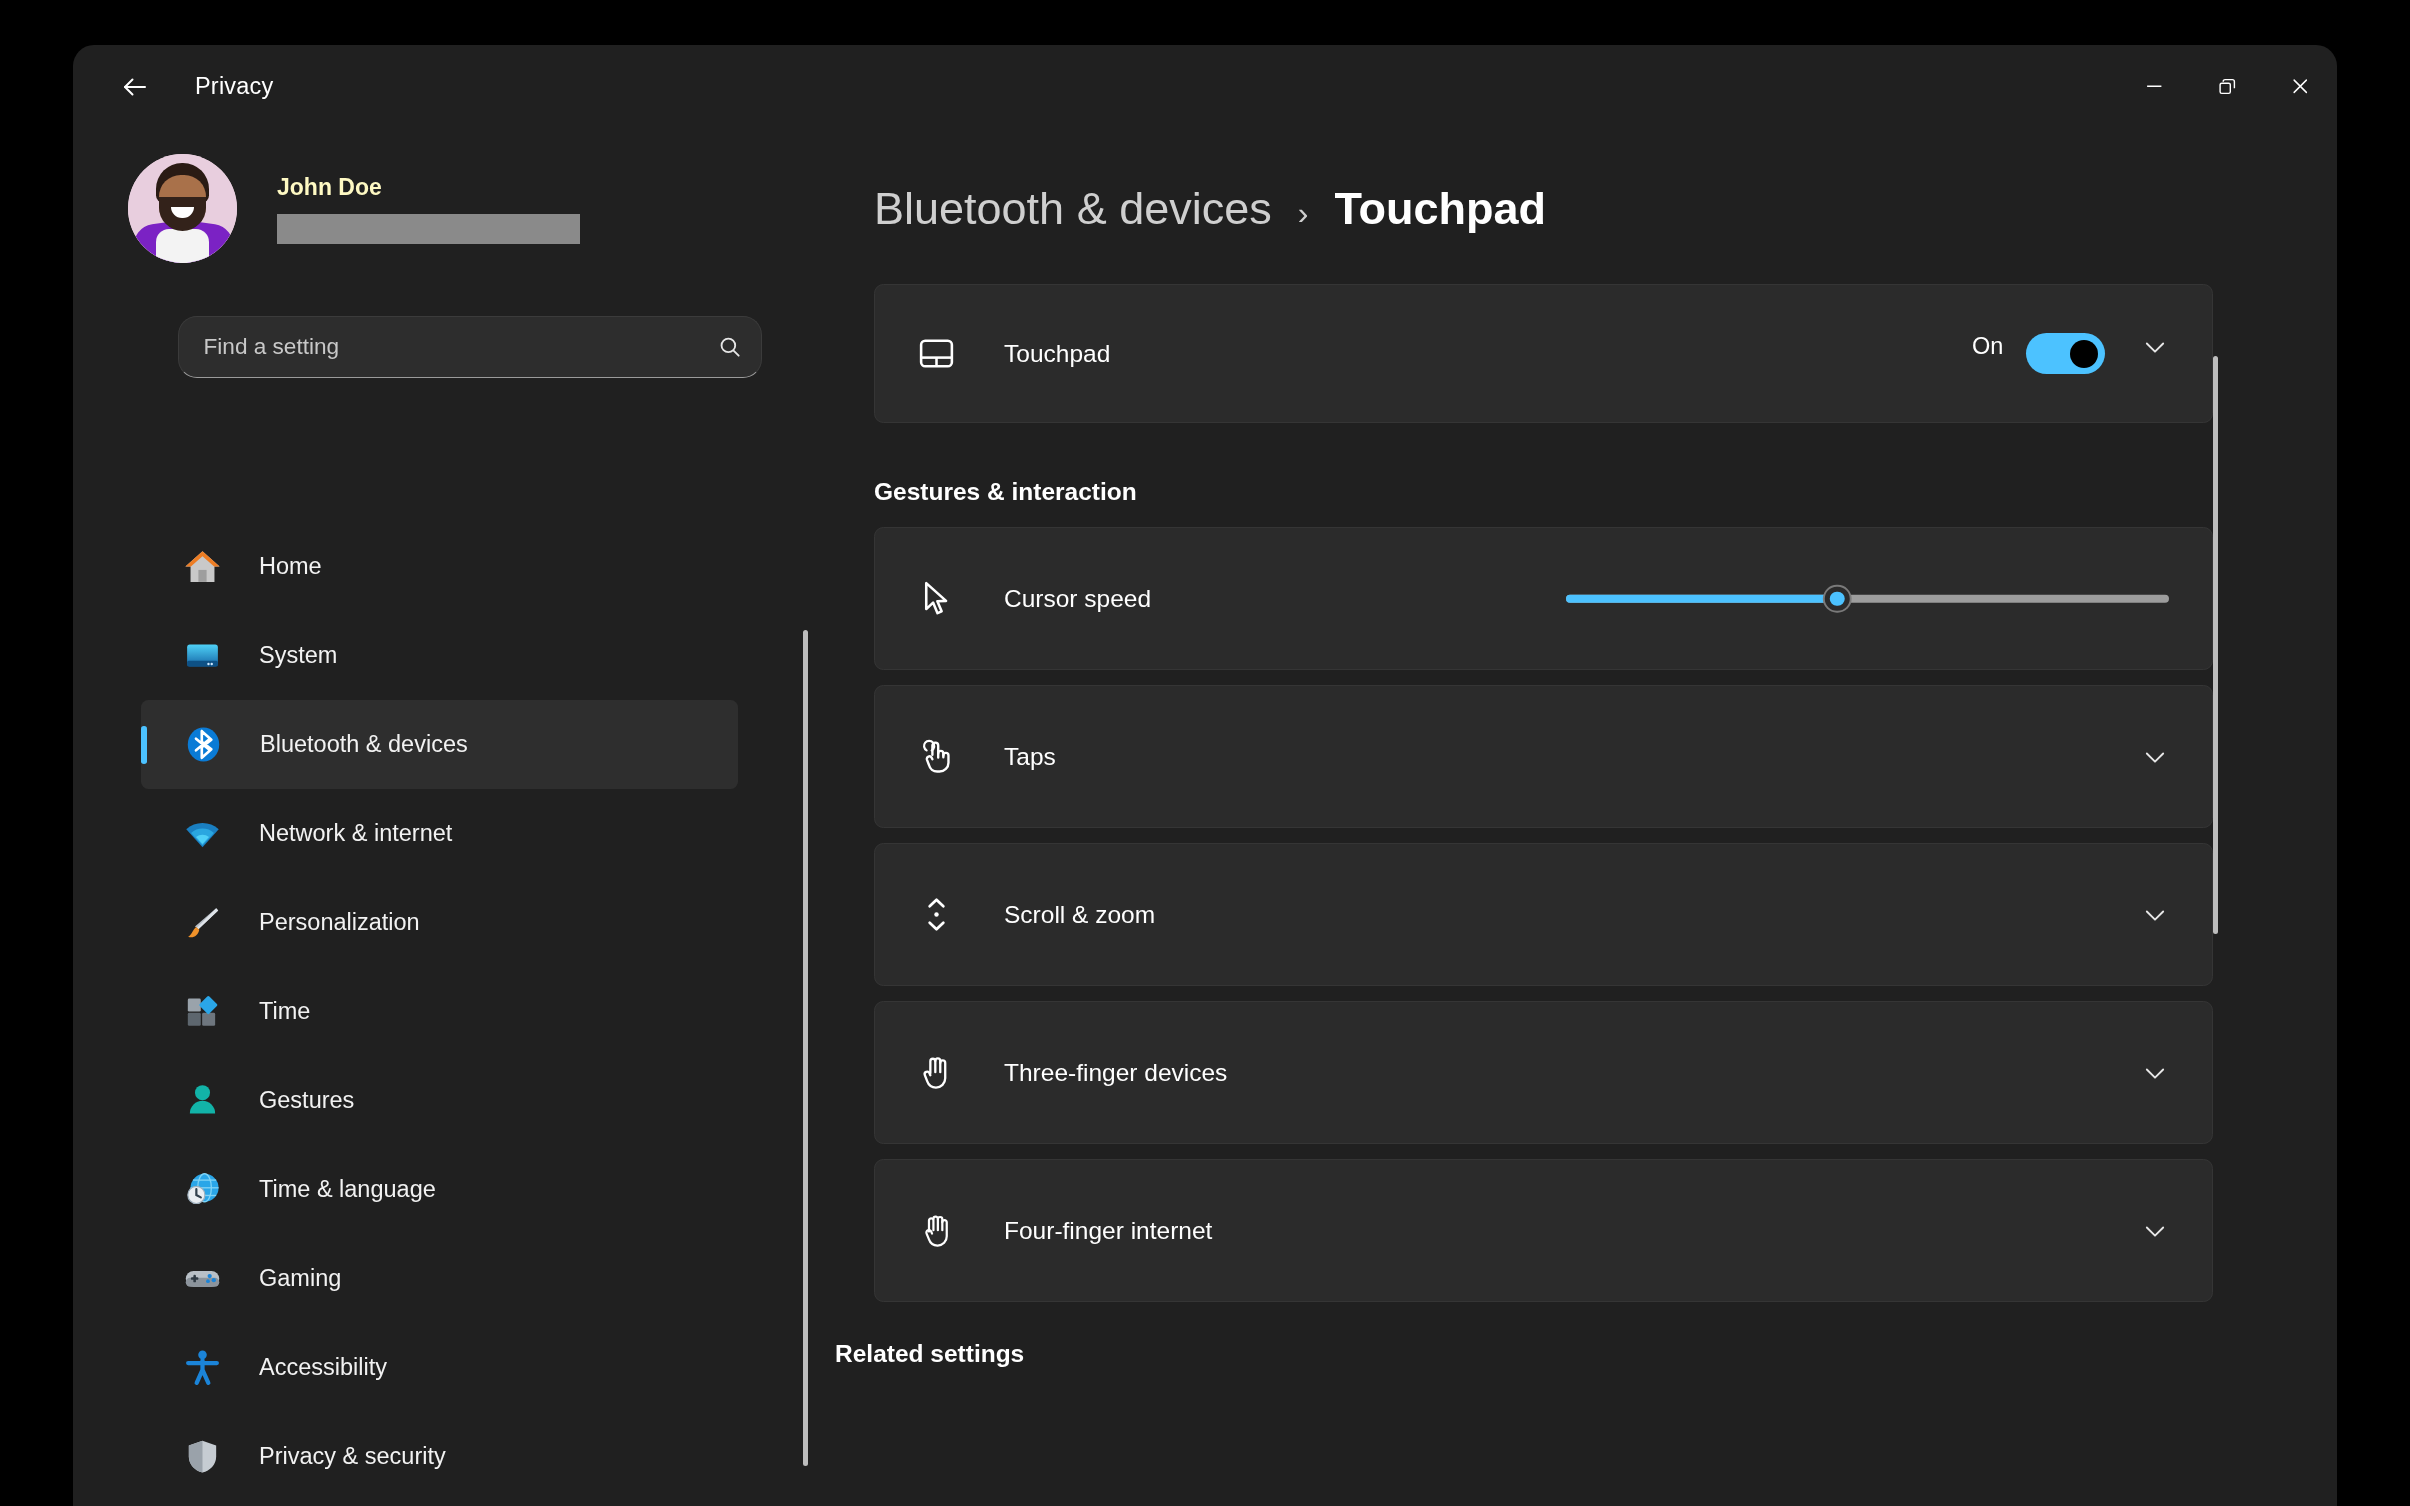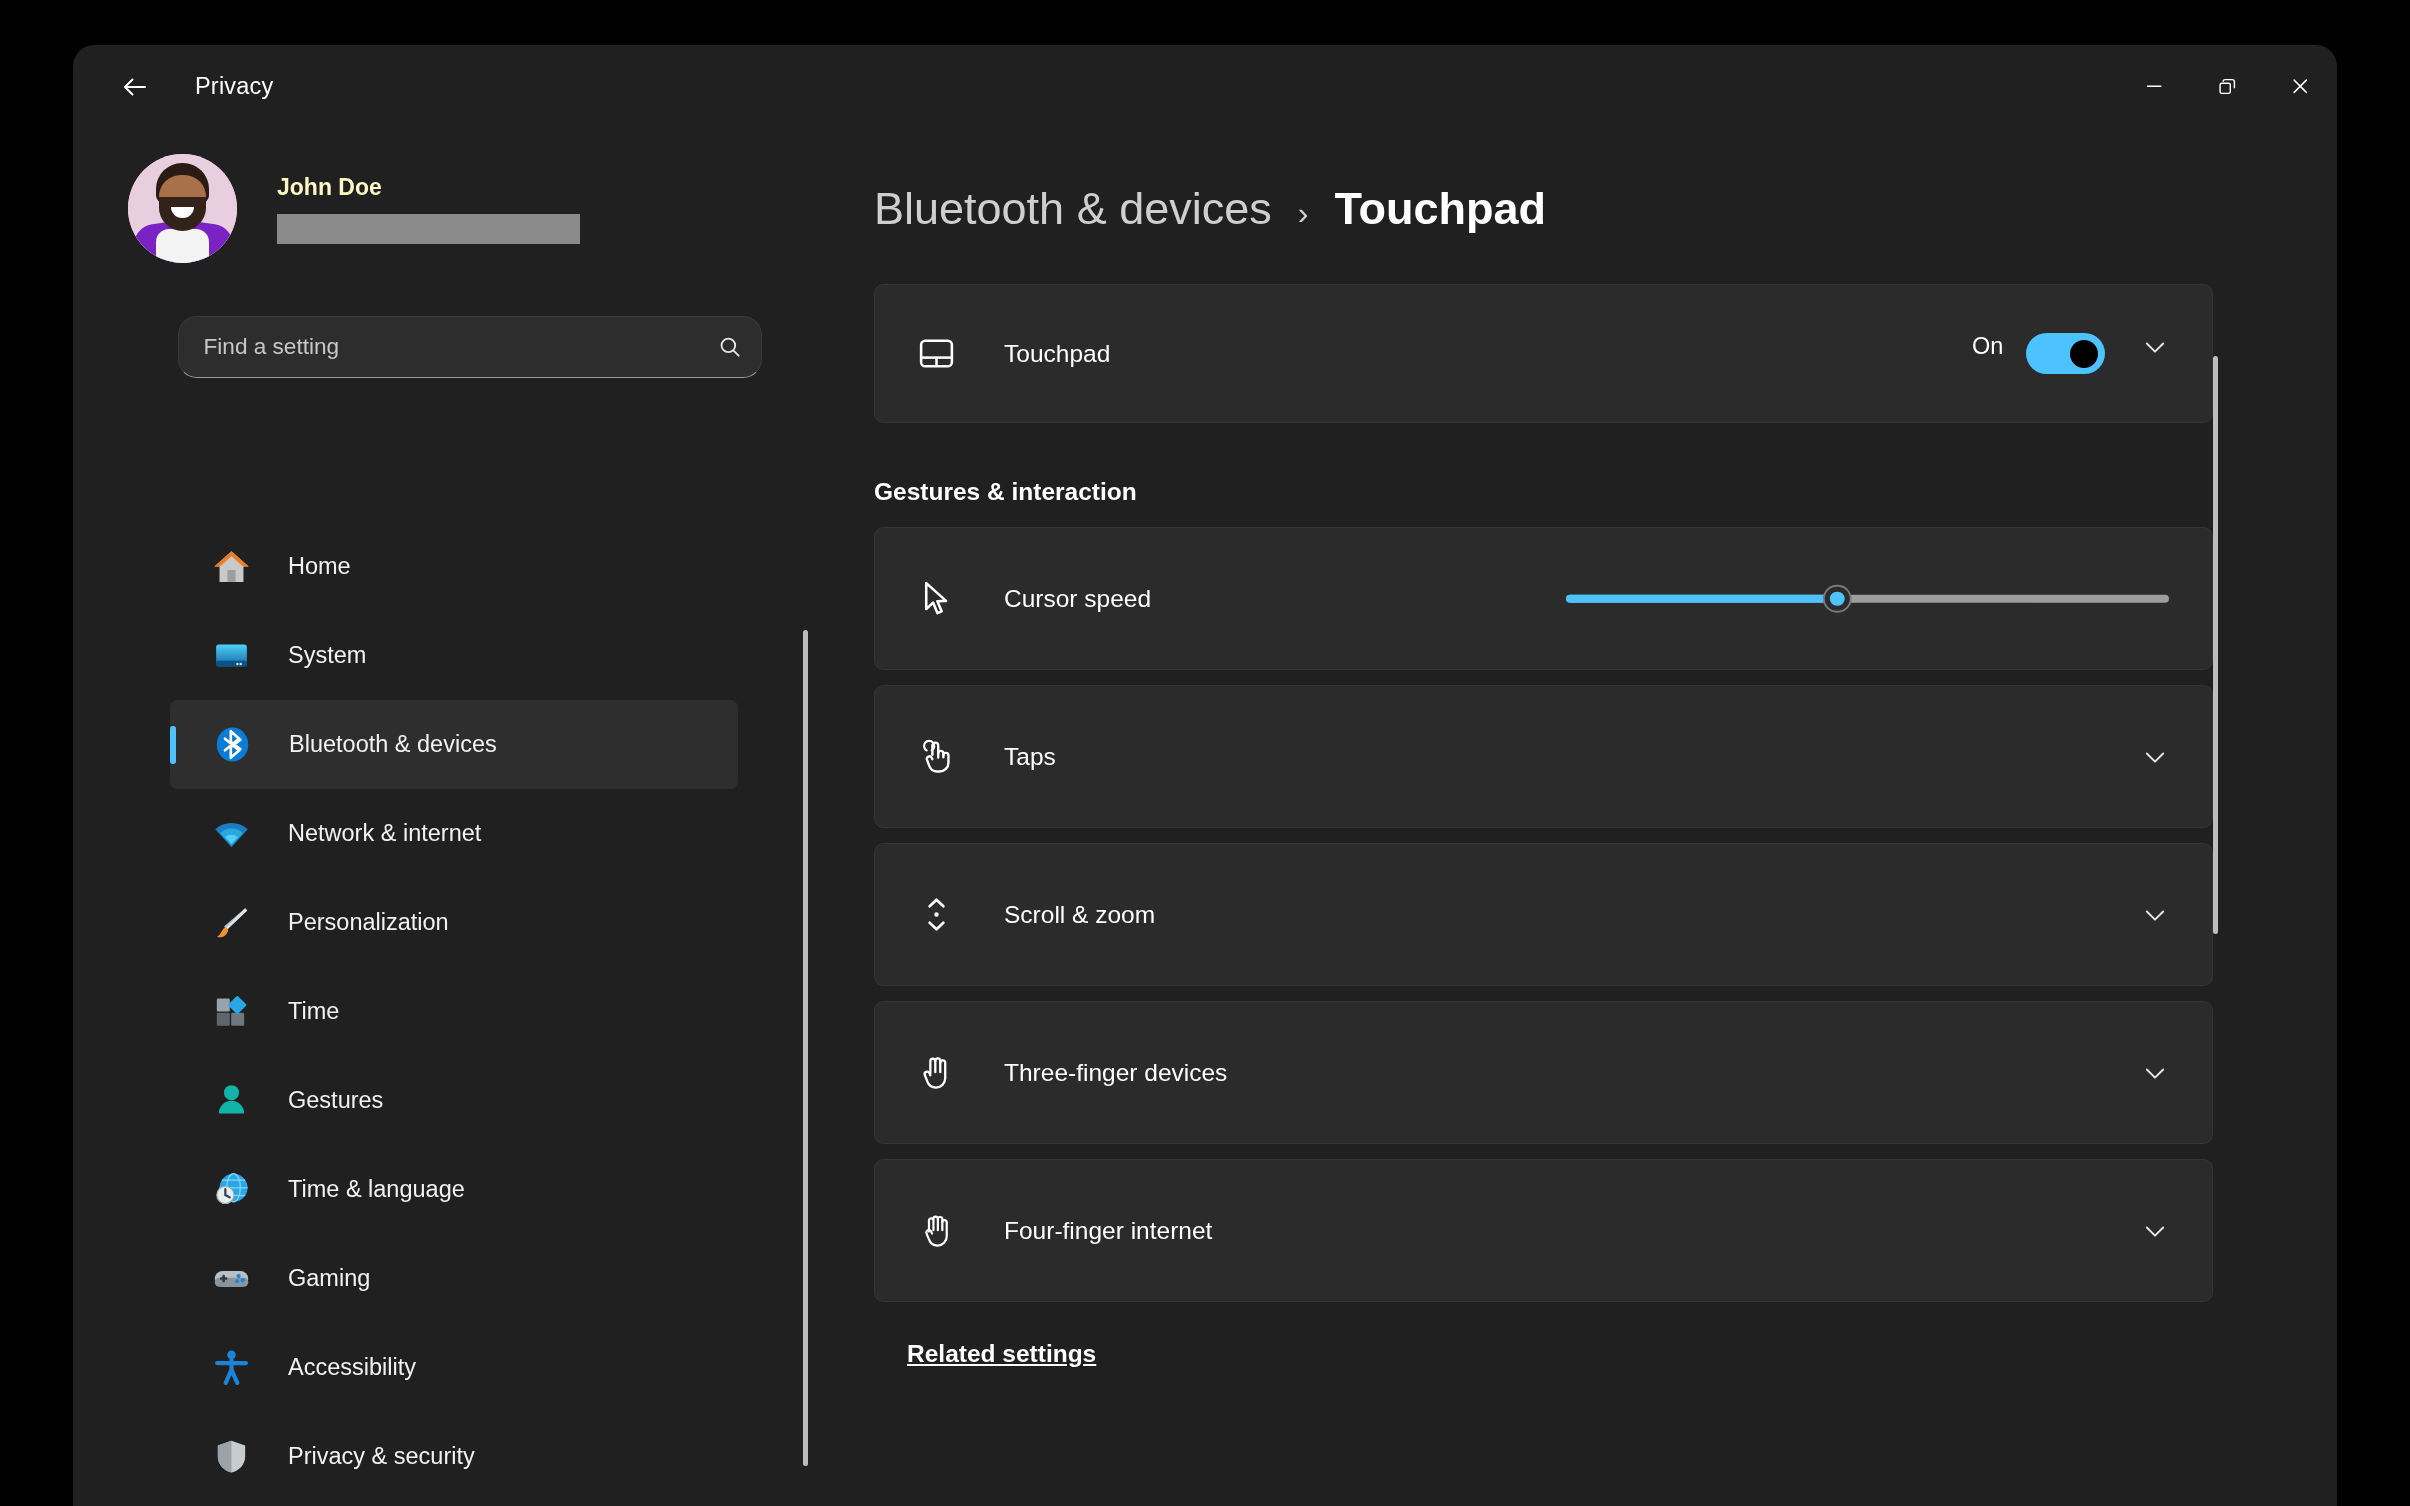--- a/index.html
+++ b/index.html
@@ -102,21 +102,20 @@
   }
   #search-input::placeholder { color:#c8c8c8; }
   #search-icon { width:62px; display:flex; align-items:center; justify-content:center; }
   #search-icon svg { width:26px; height:26px; }
 
   
   #nav {
     position:absolute; left:0; top:394px;
     width:716px; height:985px;
     overflow:hidden;
-    padding-left:29px;
   }
   .nav-item {
     position:relative;
     height:89px;
     margin:0 51px 0 105px;
     border-radius:7.5px;
     display:flex; align-items:center;
   }
   .nav-item.selected { background:#2e2e2e; margin-left:68px; padding-left:38px; }
   .nav-item.selected .sel-bar {
@@ -188,22 +187,22 @@
   #slider .fill { position:absolute; left:0; top:50%; transform:translateY(-50%);
     height:8.5px; border-radius:4.7px; background:#4cc2ff; }
   #slider .thumb {
     position:absolute; top:50%; transform:translate(-50%,-50%);
     width:24.5px; height:24.5px; border-radius:50%;
     background:#4cc2ff; border:5.6px solid #2b2b2b;
     box-shadow:0 0 0 1.9px #7a7a7a;
   }
 
   #related-title {
-    margin:38px 0 0 118px;
-    font-size:24.5px; color:#ffffff; font-weight:600;text-decoration:underline;
+    margin:38px 0 0 46px;
+    font-size:24.5px; color:#ffffff; font-weight:600;
   }
 
   #main-scroll {
     position:absolute; left:1424px; top:228px;
     width:4.7px; height:578px;
     background:#bdbdbd; border-radius:2.8px;
   }
 </style>
 </head>
 <body>

